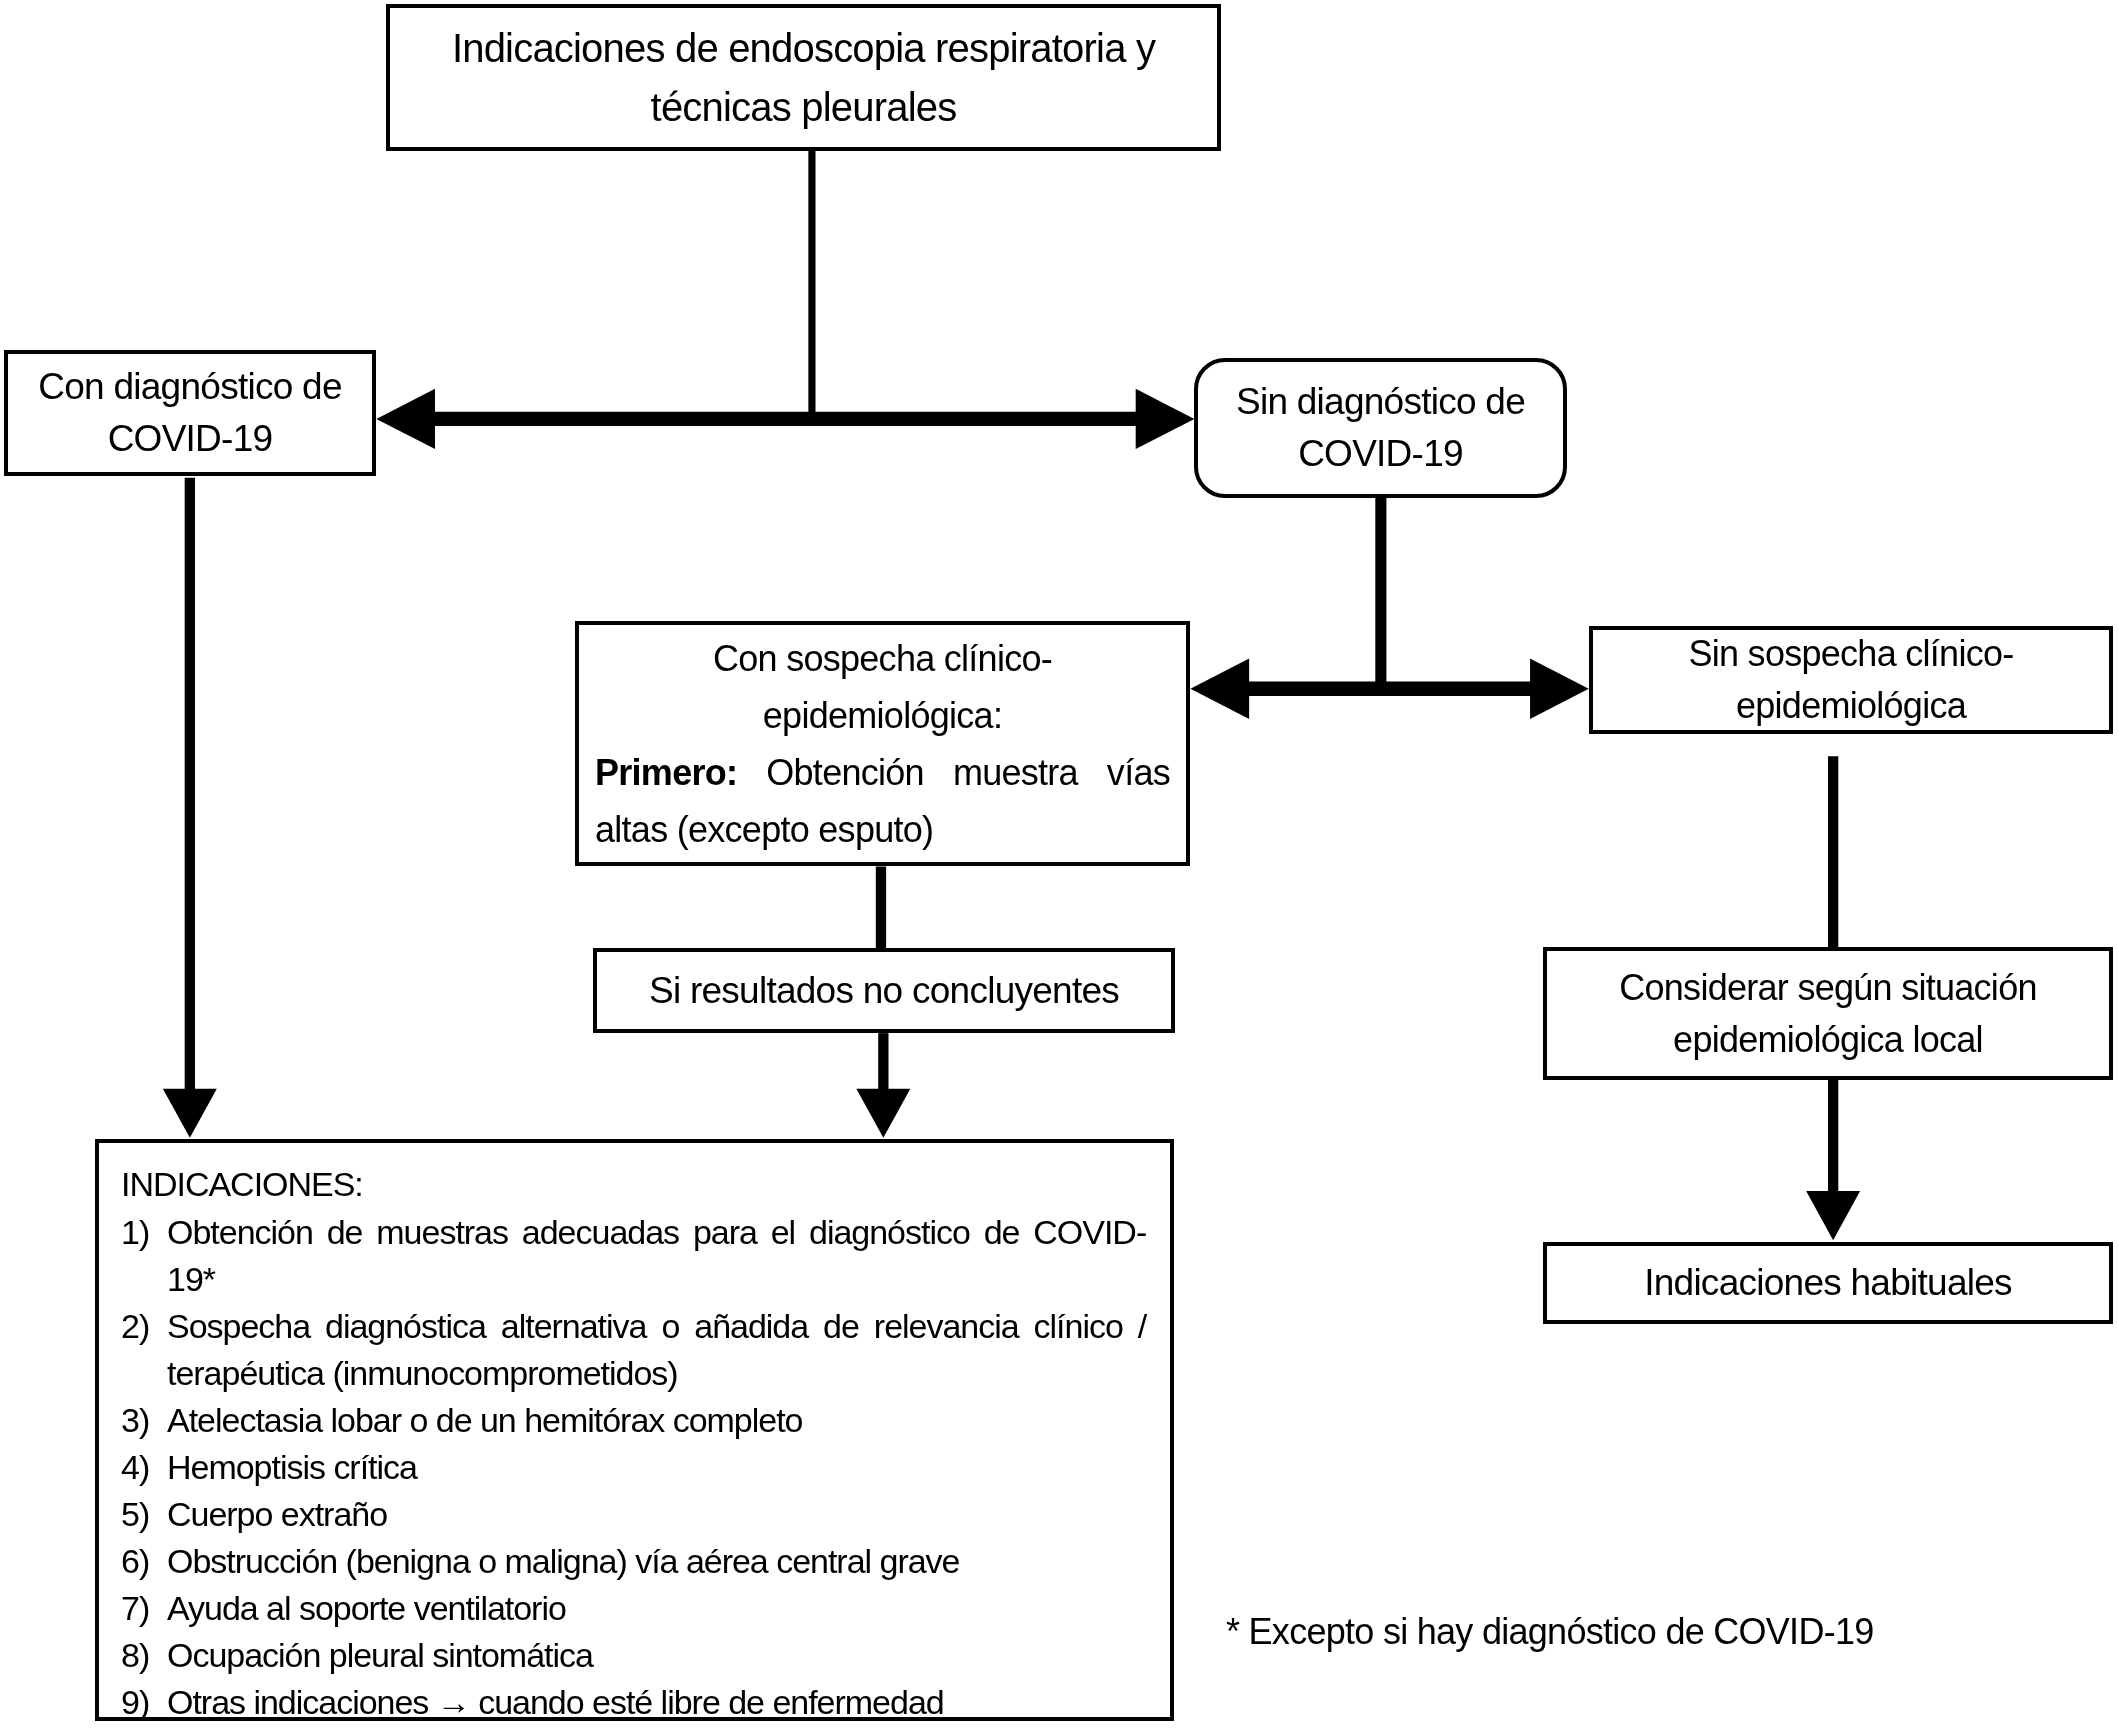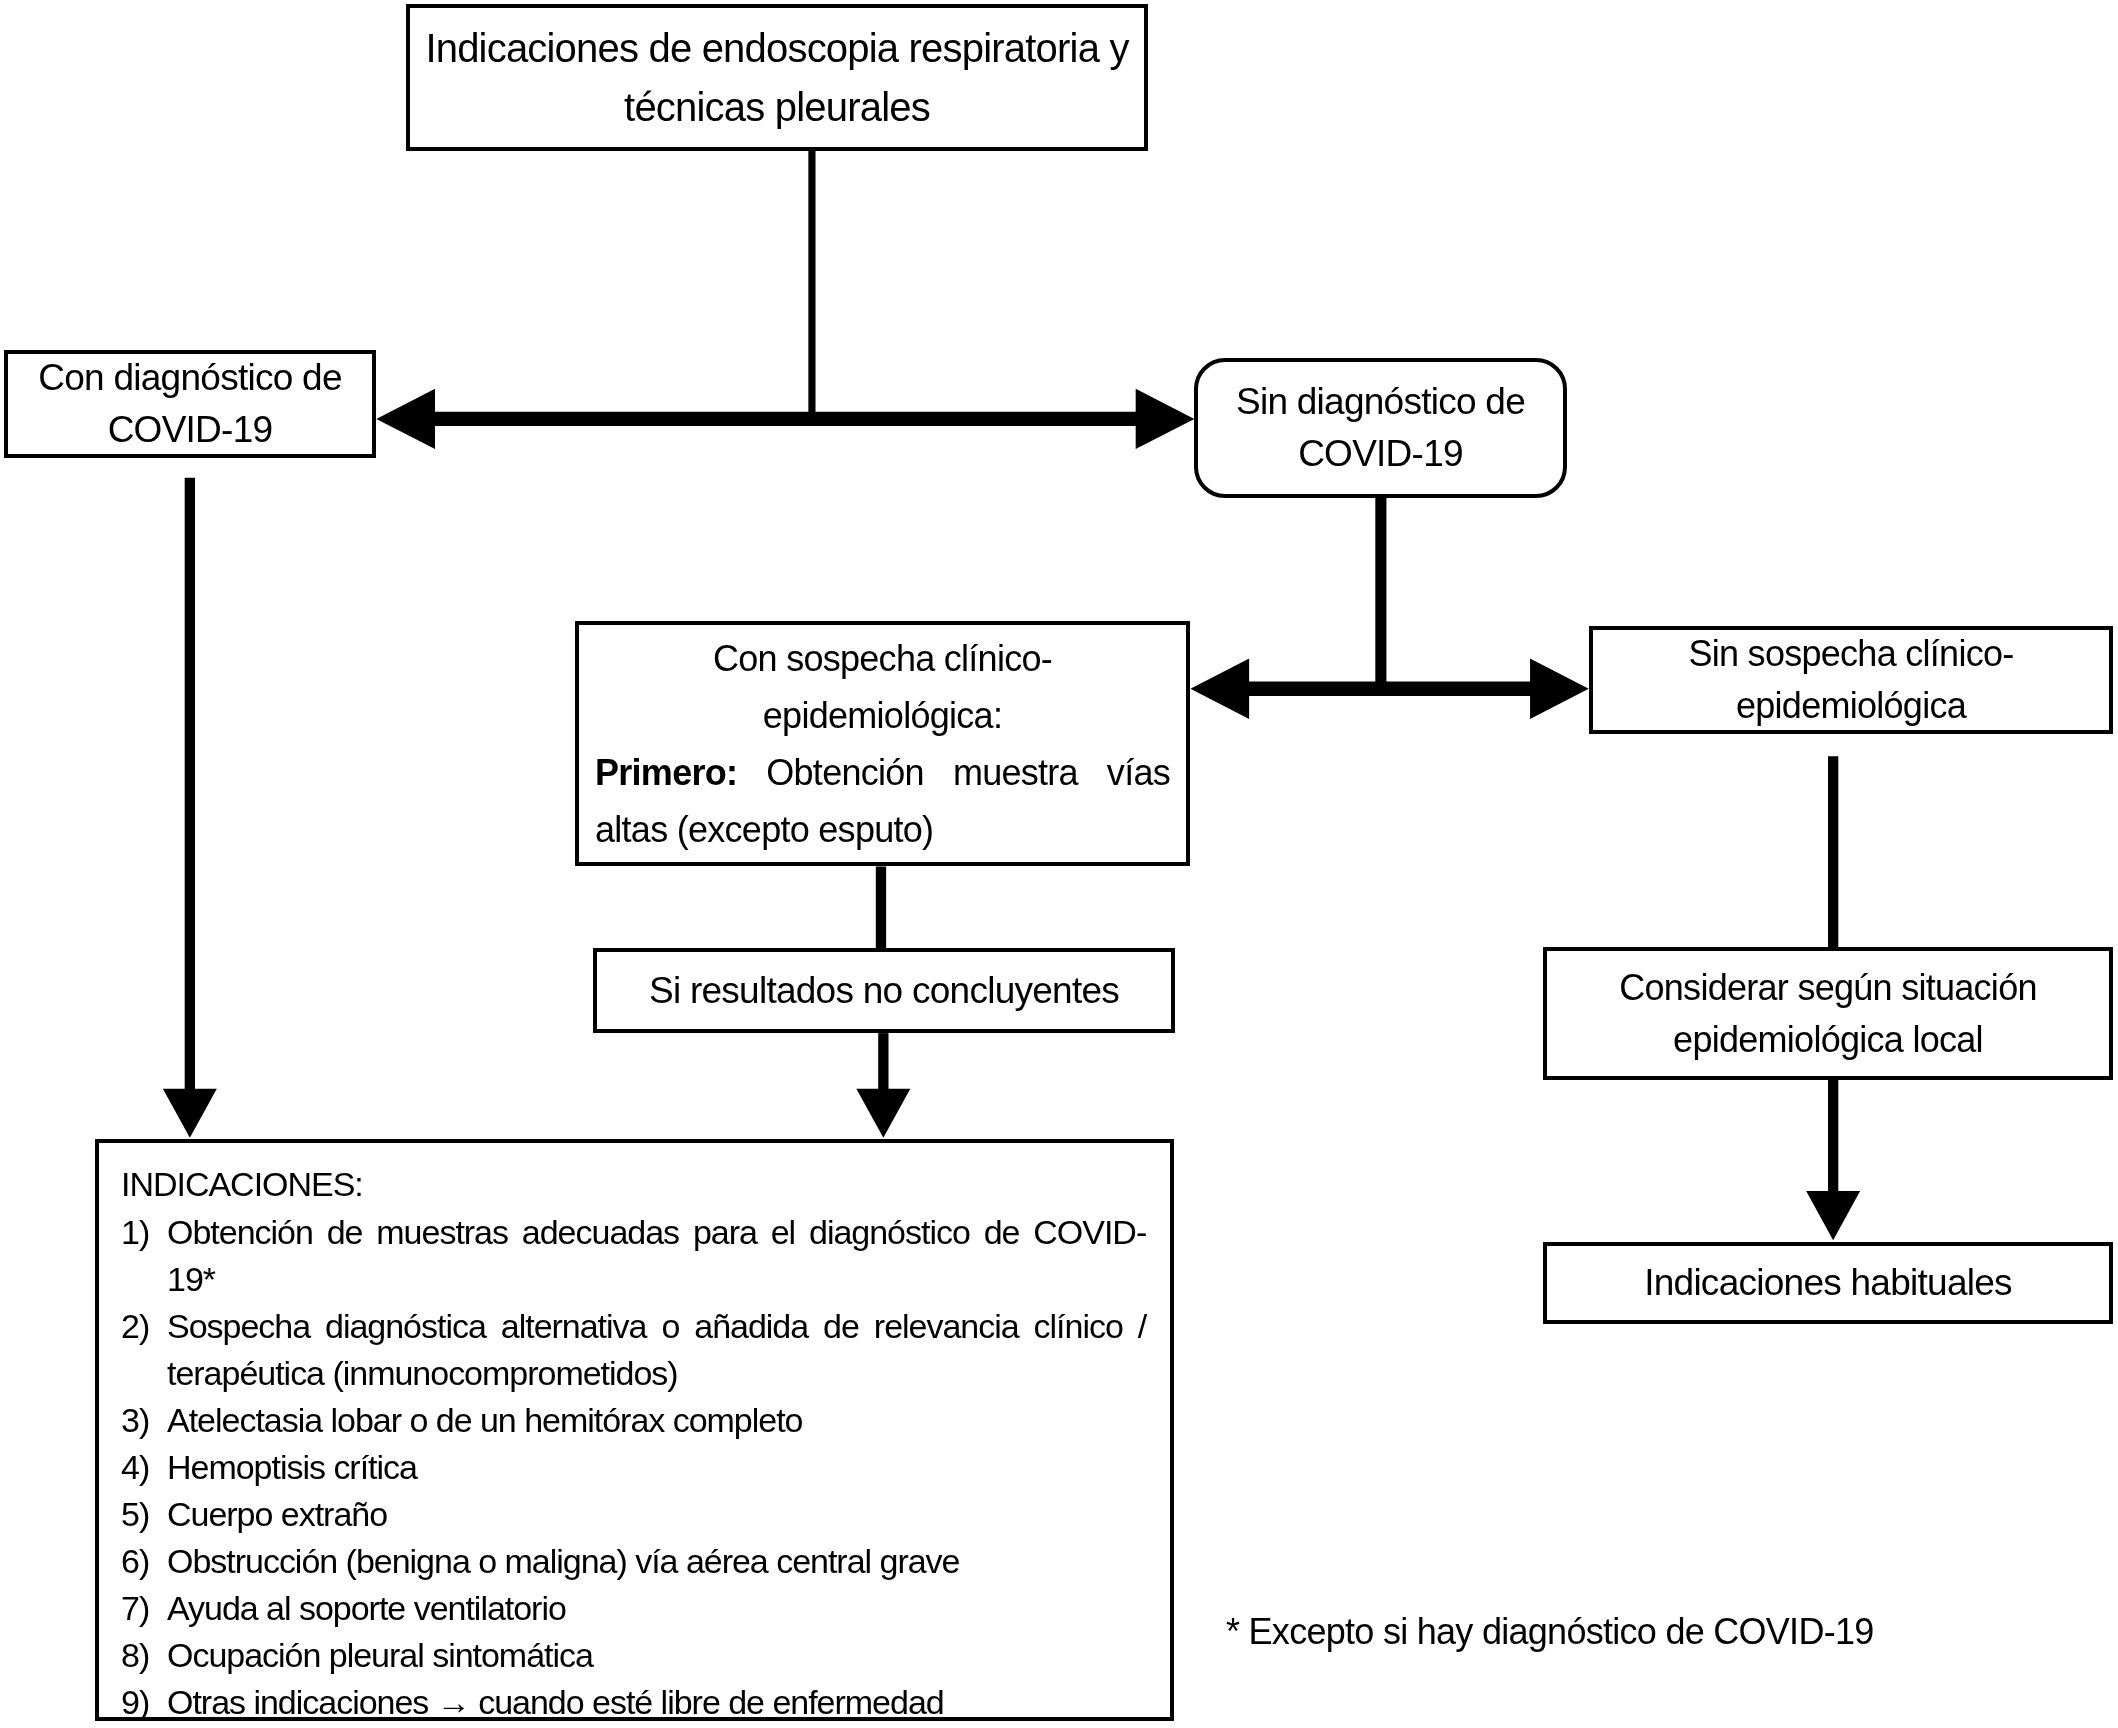--- a/index.html
+++ b/index.html
@@ -25,26 +25,26 @@
     box-sizing: border-box;
     display: flex;
     flex-direction: column;
     justify-content: center;
     text-align: center;
     font-size: 37px;
     line-height: 52px;
     letter-spacing: -0.02em;
   }
   .top-box {
-    left: 406px; top: 4px; width: 742px; height: 147px;
+    left: 386px; top: 4px; width: 835px; height: 147px;
     border-width: 4.8px;
     font-size: 40px; line-height: 59px;
     padding: 0 14.3px;
   }
-  .con-diag-box  { left: 4px;    top: 350px; width: 372px; height: 108px; padding: 0 4.8px; }
+  .con-diag-box  { left: 4px;    top: 350px; width: 372px; height: 126px; padding: 0 4.8px; }
   .sin-diag-box  { left: 1194px; top: 358px; width: 373px; height: 140px; padding: 0 4.8px; border-radius: 31px; }
   .con-sosp-box  {
     left: 575px; top: 621px; width: 615px; height: 245px;
     border-width: 4.8px;
     justify-content: center;
     font-size: 36px; line-height: 57px;
     padding: 8px 16px;
   }
   .cs-title { text-align: center; }
   .cs-body  { text-align: justify; }

